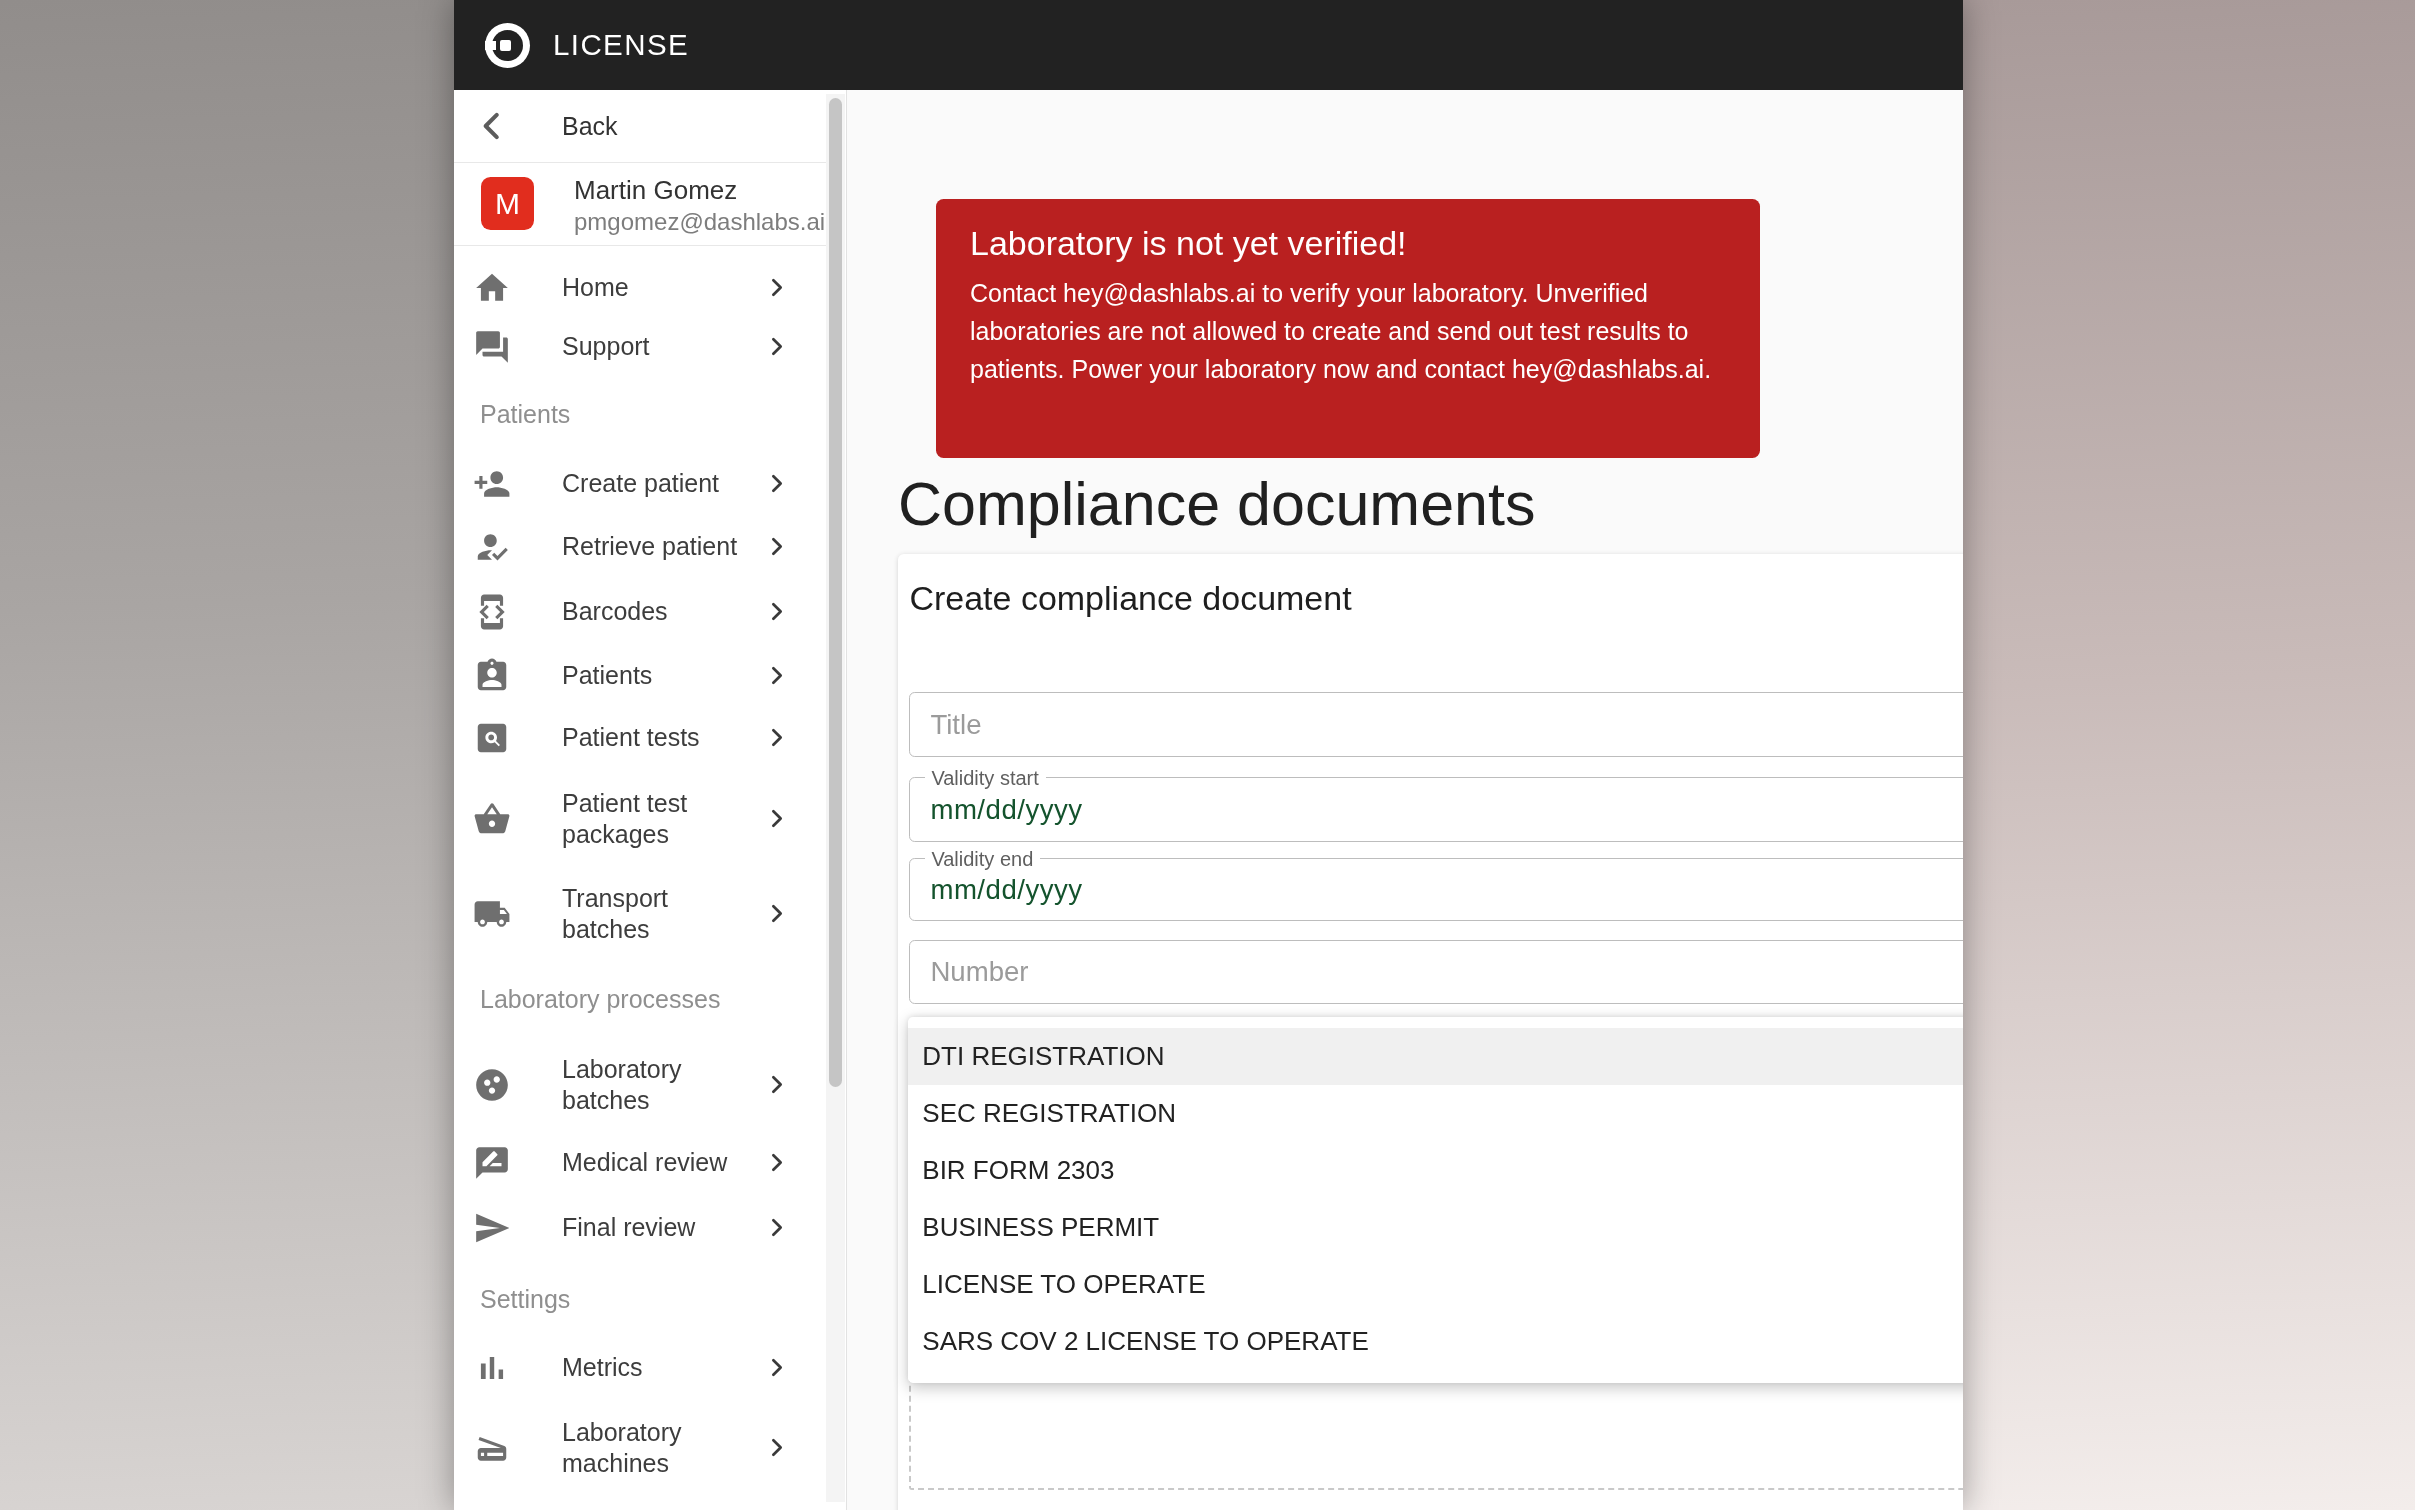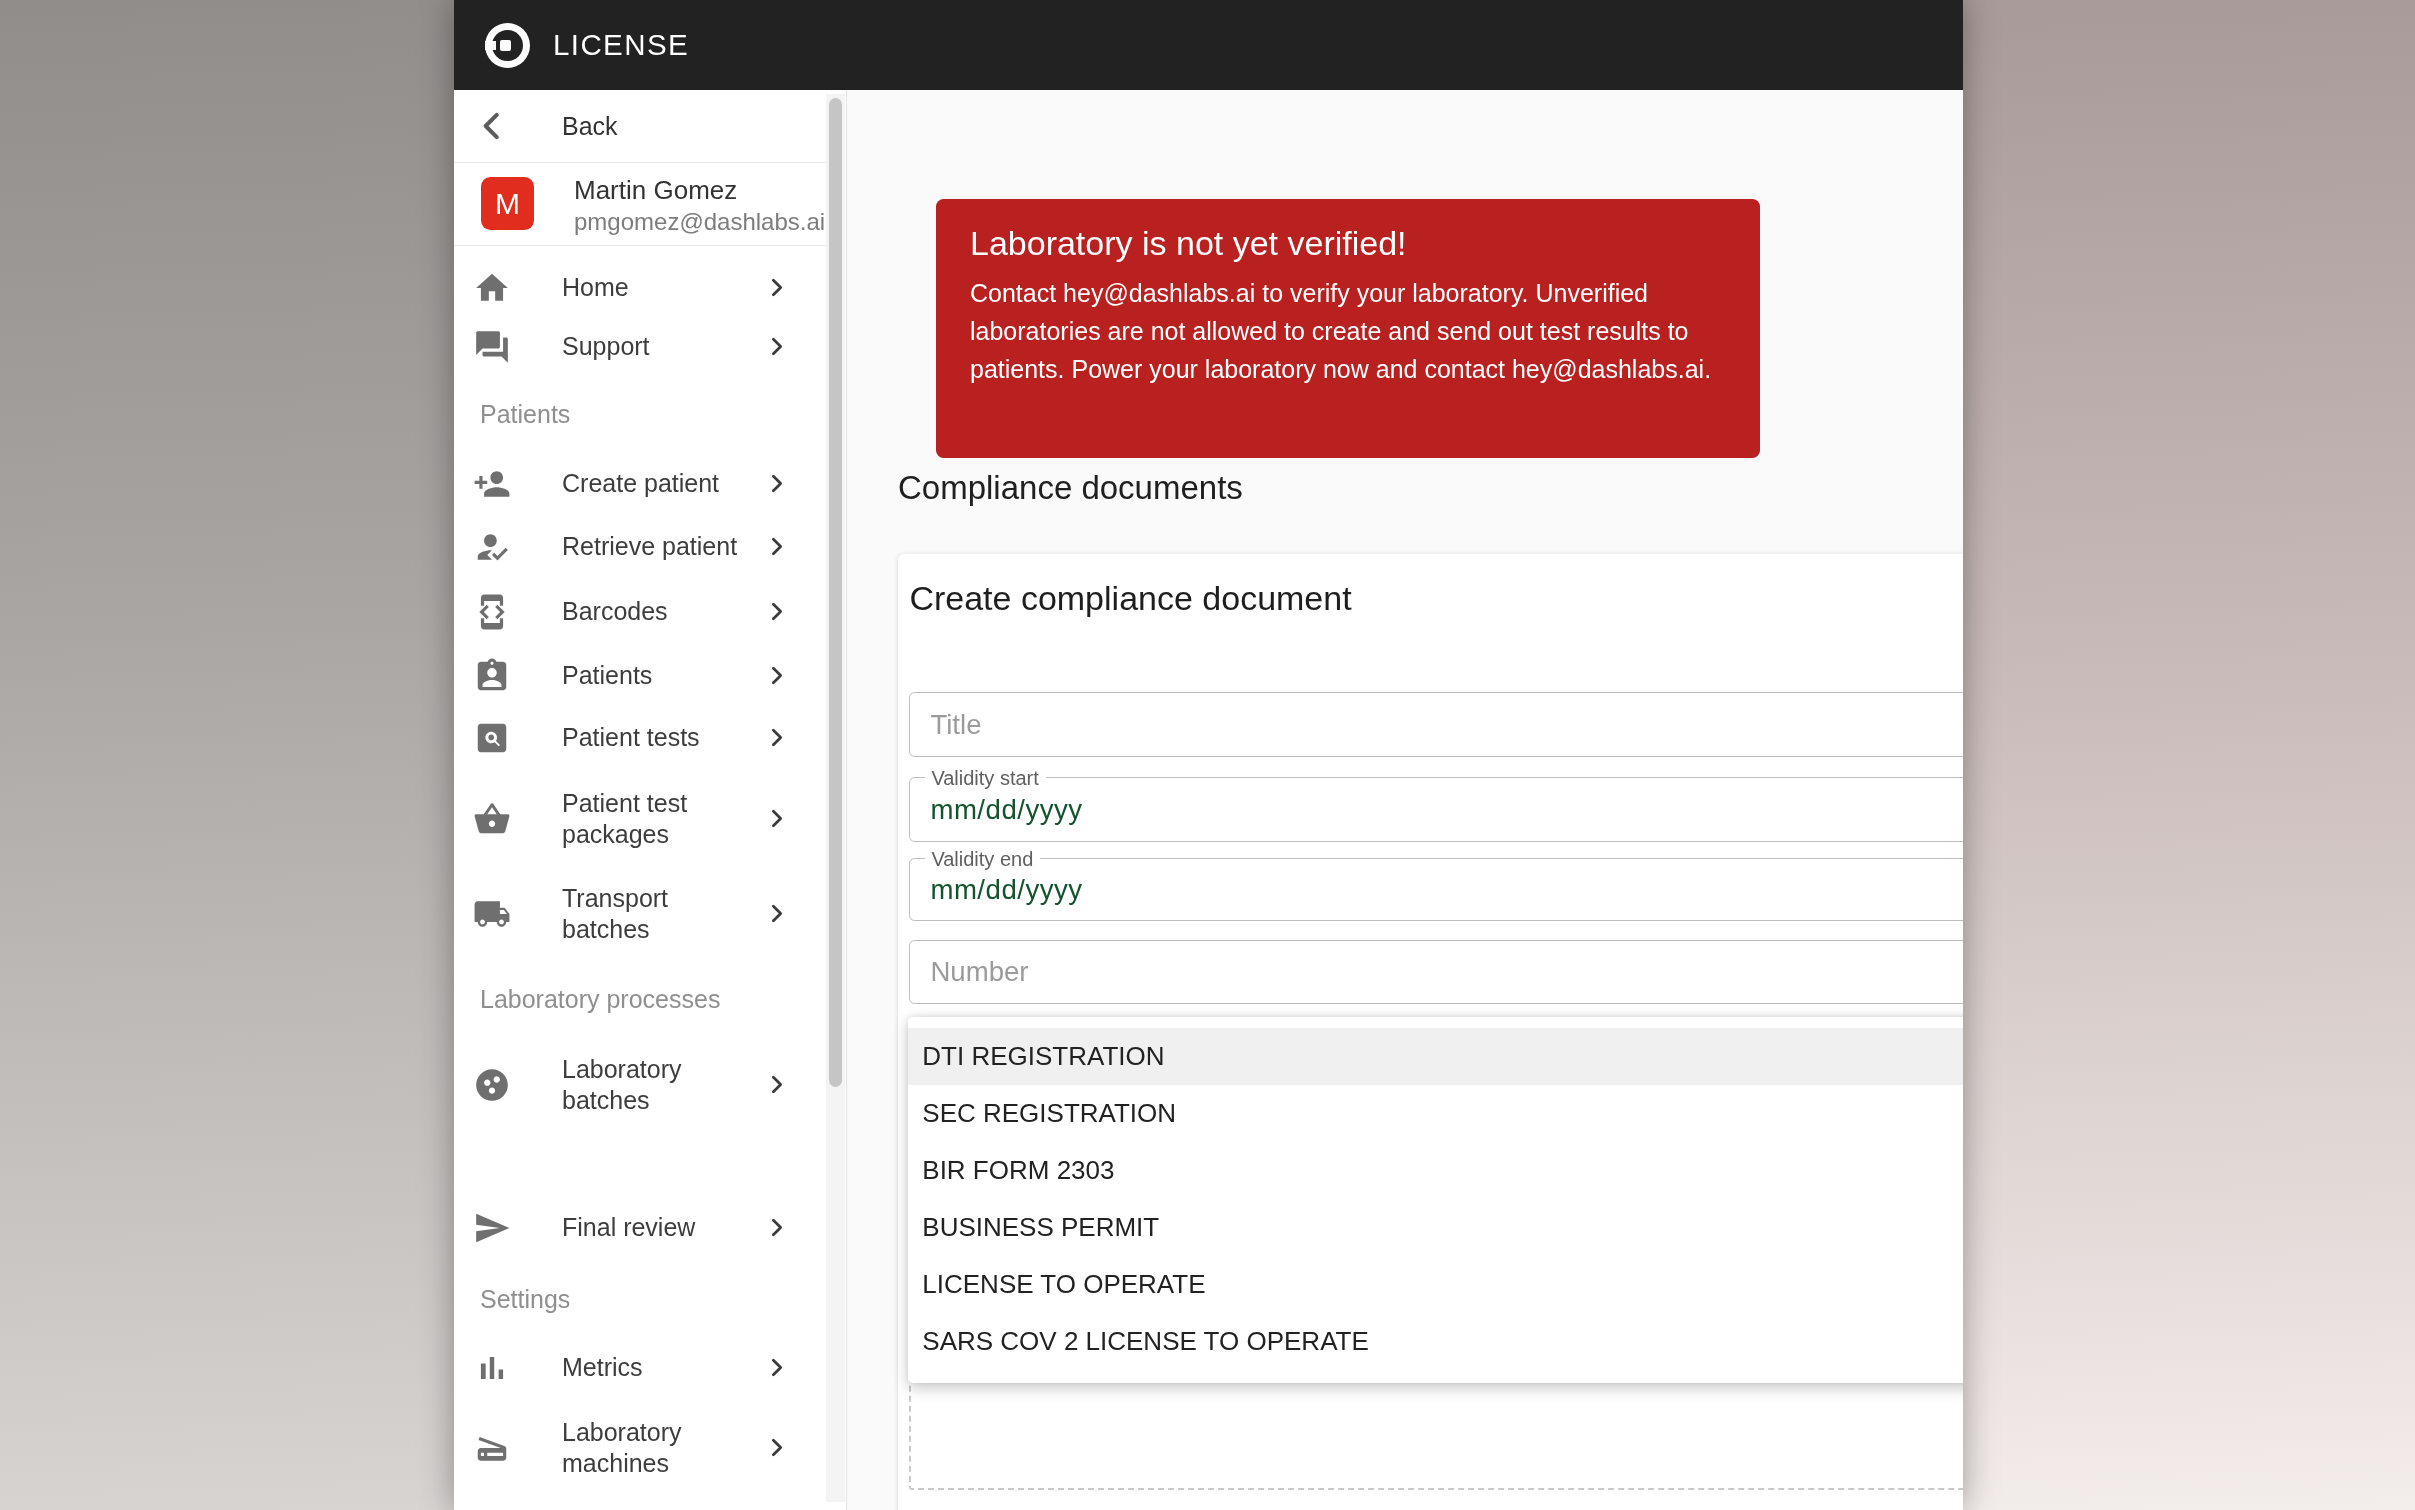--- a/index.html
+++ b/index.html
@@ -58,21 +58,21 @@
   .sb-thumb { position:absolute; top:3.8px; right:2.9px; width:13.3px; height:989px; border-radius:6.7px; background:#c5c5c5; }
 
   
   .main { position:relative; flex:1; background:#fafafa; overflow:hidden; }
 
   .alert { position:absolute; left:53px; top:109px; width:824px; height:259px; border-radius:7.6px;
            background:#b92020; color:#fff; padding:25px 34px;margin-left:36px; }
   .alert-title { font-size:34px; font-weight:500; margin-bottom:11.4px; }
   .alert-body  { font-size:25px; line-height:38px; font-weight:400; }
 
-  .page-title { position:absolute; left:51px; top:379px; font-size:33px; font-weight:400; color:#202020; }
+  .page-title { position:absolute; left:51px; top:379px; font-size:61px; font-weight:400; color:#202020; }
 
   .card { position:absolute; left:51px; top:464px; width:1522px; height:1103px; background:#fff;
           border-radius:5.7px; box-shadow:0 1px 4.8px rgba(0,0,0,.16); }
   .card-title { position:absolute; left:11.4px; top:25px; font-size:34px; font-weight:400; color:#1e1e1e; }
 
   .ffield { position:absolute; left:11.4px; width:1503px; border:1px solid #bdbdbd; border-radius:5.7px;
             background:#fff; }
   .ffield input { width:100%; height:100%; border:none; outline:none; background:transparent;
             padding:0 20px; font-family:"Liberation Sans",sans-serif; font-size:27.6px; color:#14532d;
             letter-spacing:0.5px; }
@@ -254,20 +254,31 @@
             <svg viewBox="0 0 24 24">
                 <path d="M12 2C6.48 2 2 6.48 2 12s4.48 10 10 10 10-4.48 10-10S17.52 2 12 2zm-3 10.5c-1.1 0-2-.9-2-2s.9-2 2-2 2 .9 2 2-.9 2-2 2zm3 5c-1.1 0-2-.9-2-2s.9-2 2-2 2 .9 2 2-.9 2-2 2zm3-7c-1.1 0-2-.9-2-2s.9-2 2-2 2 .9 2 2-.9 2-2 2z"></path>
               </svg>
           </span>
           <span class="lbl" style="width:166px">Laboratory batches</span>
           <span class="chev"><svg viewBox="0 0 24 24">
                 <path d="M9 5l7 7-7 7"></path>
               </svg></span>
         </div>
 
+        <div class="row" style="top:1041px">
+          <span class="ic">
+            <svg viewBox="0 0 24 24">
+                <path d="M20 2H4c-1.1 0-1.99.9-1.99 2L2 22l4-4h14c1.1 0 2-.9 2-2V4c0-1.1-.9-2-2-2zM6 14v-2.47l6.88-6.88c.2-.2.51-.2.71 0l1.77 1.77c.2.2.2.51 0 .71L8.47 14H6zm12 0h-7.5l2-2H18v2z"></path>
+              </svg>
+          </span>
+          <span class="lbl">Medical review</span>
+          <span class="chev"><svg viewBox="0 0 24 24">
+                <path d="M9 5l7 7-7 7"></path>
+              </svg></span>
+        </div>
 
         <div class="row" style="top:1106px">
           <span class="ic">
             <svg viewBox="0 0 24 24">
                 <path d="M2.01 21L23 12 2.01 3 2 10l15 2-15 2z"></path>
               </svg>
           </span>
           <span class="lbl">Final review</span>
           <span class="chev"><svg viewBox="0 0 24 24">
                 <path d="M9 5l7 7-7 7"></path>

